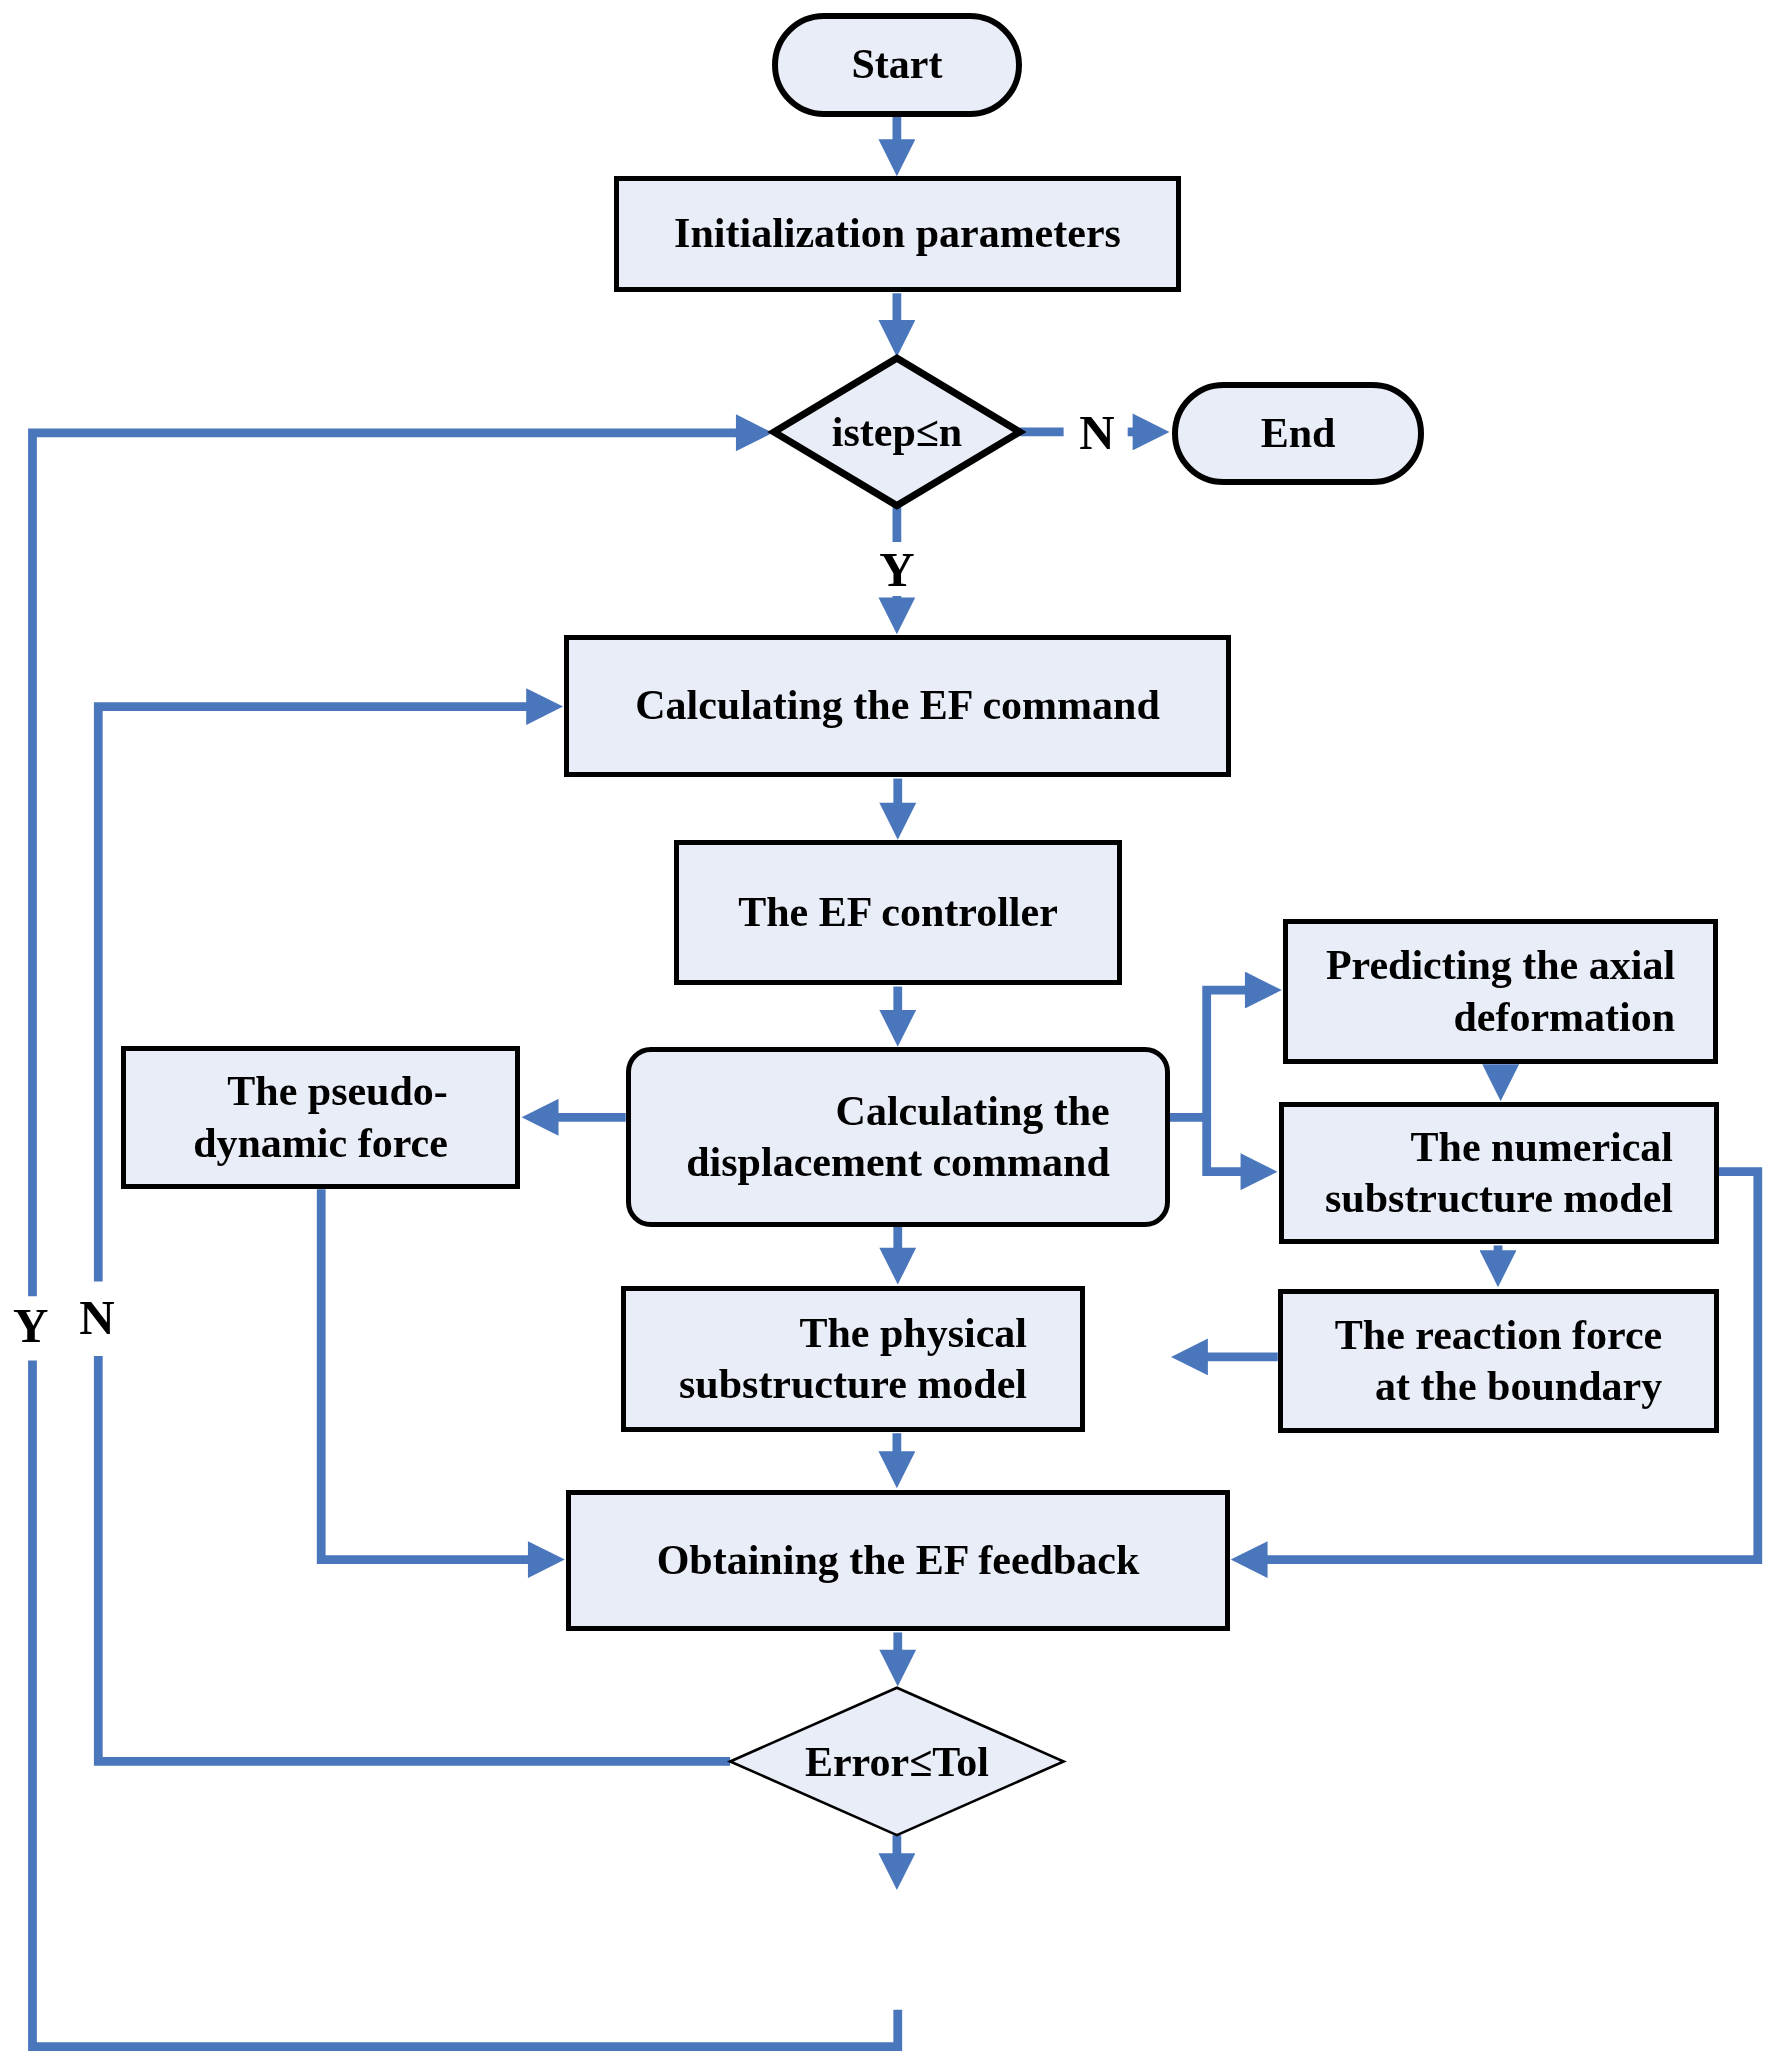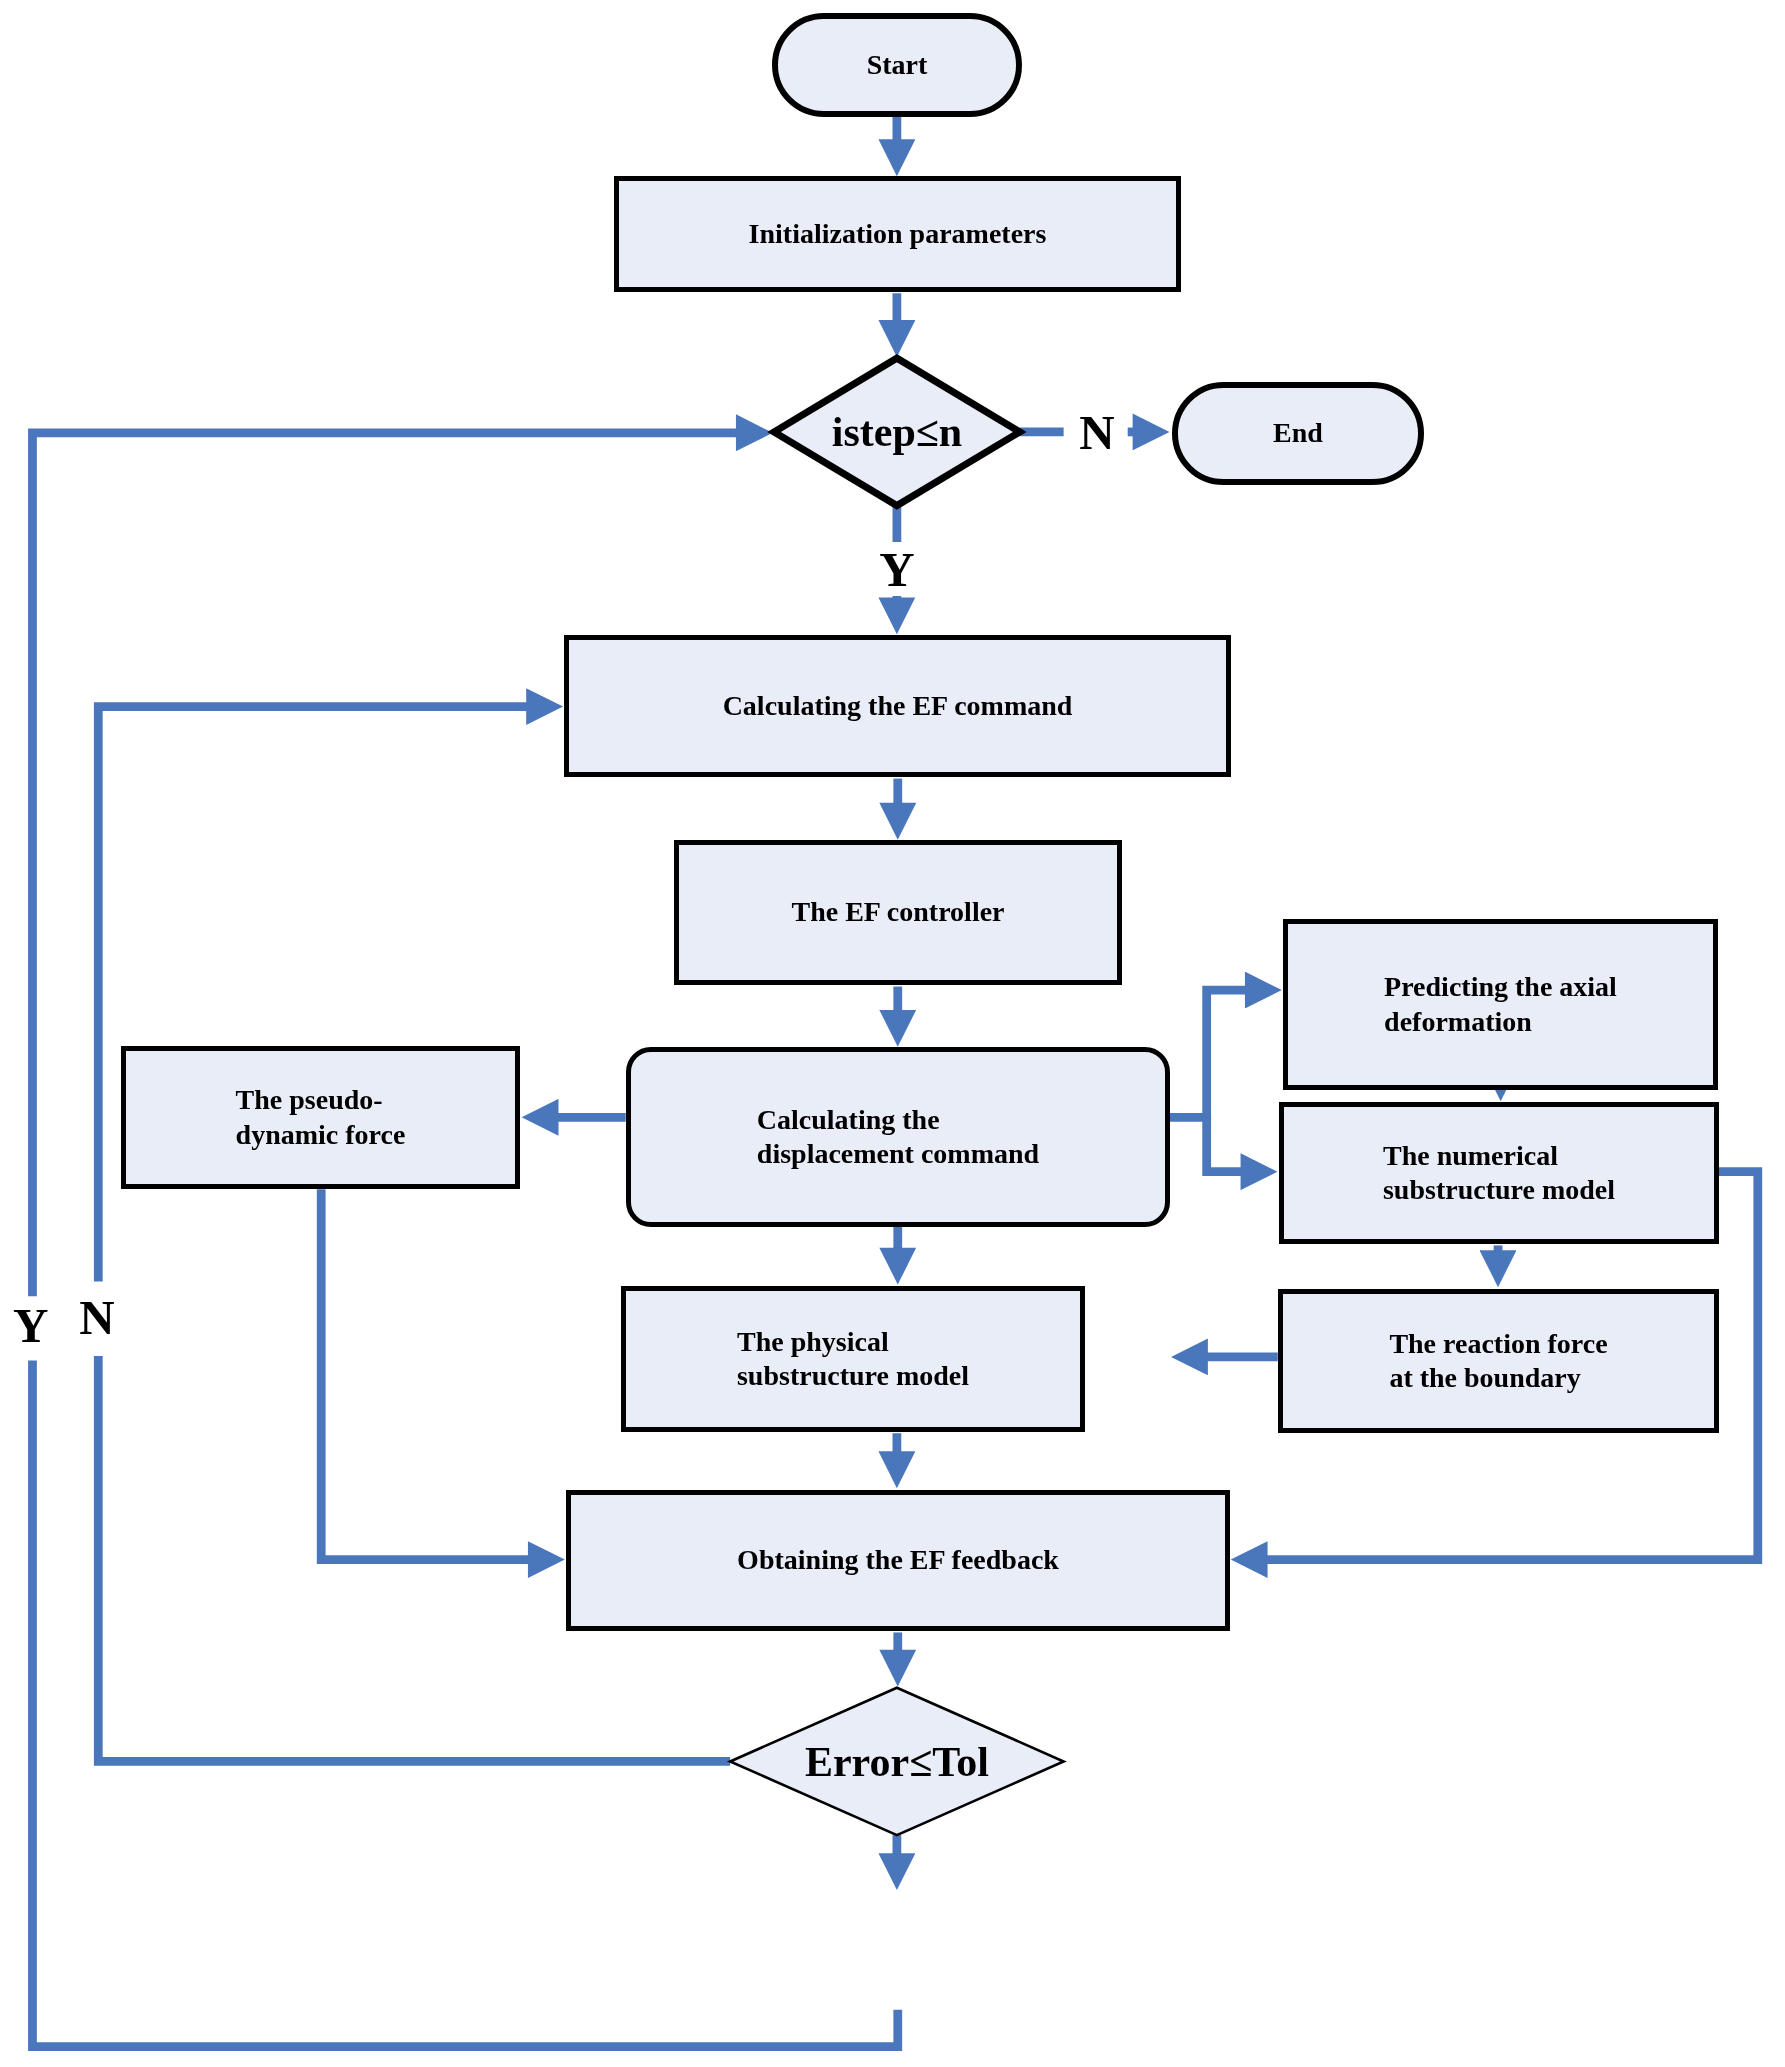--- a/index.html
+++ b/index.html
@@ -9,22 +9,22 @@
     background:#ffffff;
     font-family:"Liberation Serif", serif;
     overflow:hidden;
   }
   .wires{position:absolute;left:0;top:0;z-index:0;}
   .node{
     position:absolute;box-sizing:border-box;z-index:2;
     background:var(--fill,#e9edf7);
     border:5.3px solid var(--border,#000);
     display:flex;align-items:center;justify-content:center;
-    text-align:left;color:var(--text,#000);
-    font-weight:bold;font-size:28px;line-height:1.22;
+    text-align:right;color:var(--text,#000);
+    font-weight:bold;font-size:42px;line-height:1.22;
     white-space:pre-line;
   }
   .terminator{border-radius:61px;border-width:6.1px;}
   .dtext{
     position:absolute;box-sizing:border-box;z-index:2;
     display:flex;align-items:center;justify-content:center;
     text-align:center;color:var(--text,#000);
     font-weight:bold;font-size:42px;background:transparent;border:none;
   }
   .elabel{
@@ -107,21 +107,21 @@
   <div class="node" style="left:564px;top:635px;width:667px;height:142px;">Calculating the EF command</div>
 
   <div class="node" style="left:674px;top:840px;width:448px;height:145px;">The EF controller</div>
 
   <div class="node" style="left:626px;top:1047px;width:544px;height:180px;border-radius:25px;">Calculating the
 displacement command</div>
 
   <div class="node" style="left:121px;top:1046px;width:399px;height:143px;">The pseudo-
 dynamic force</div>
 
-  <div class="node" style="left:1283px;top:919px;width:435px;height:171px;">Predicting the axial
+  <div class="node" style="left:1283px;top:919px;width:435px;height:145px;">Predicting the axial
 deformation</div>
 
   <div class="node" style="left:1279px;top:1102px;width:440px;height:142px;">The numerical
 substructure model</div>
 
   <div class="node" style="left:621px;top:1286px;width:464px;height:146px;">The physical
 substructure model</div>
 
   <div class="node" style="left:1278px;top:1289px;width:441px;height:144px;">The reaction force
 at the boundary</div>

